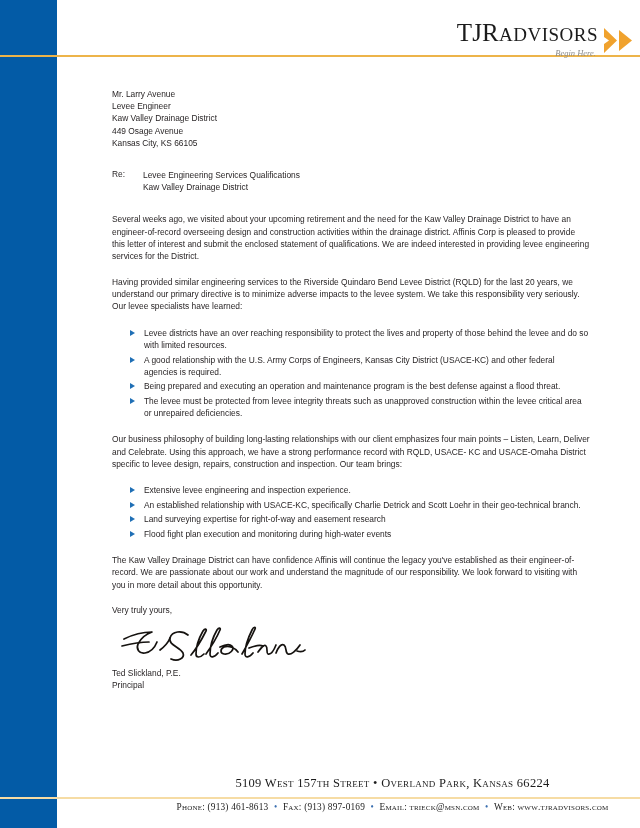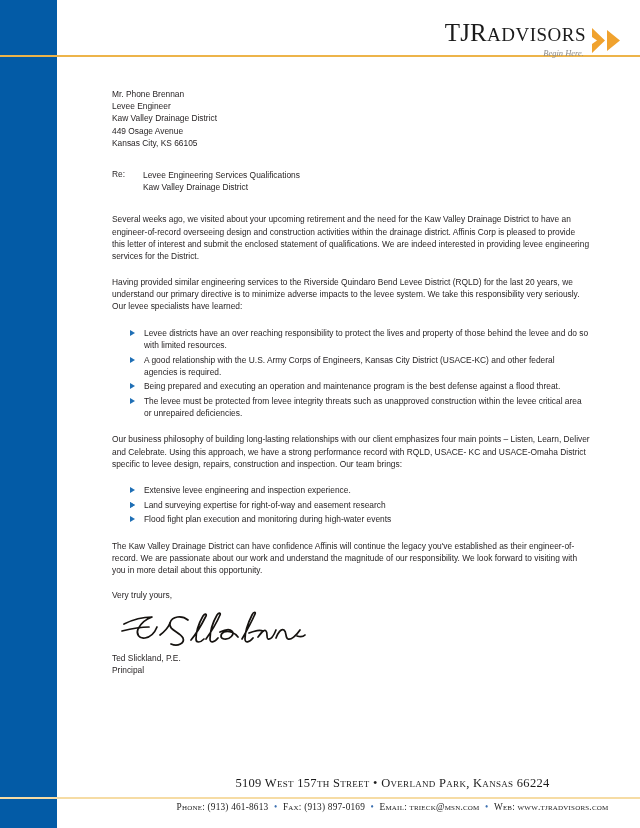--- a/index.html
+++ b/index.html
@@ -38,21 +38,21 @@
     position: absolute;
     left: 0;
     top: 797px;
     width: 640px;
     height: 2px;
     background: #F6DCA4;
   }
 
   .logo {
     position: absolute;
-    right: 18px;
+    right: 6px;
     top: 20px;
     display: flex;
     align-items: flex-start;
   }
   .logo-text {
     text-align: right;
     font-family: "Liberation Serif", serif;
     line-height: 1;
   }
   .logo-main {
@@ -201,21 +201,21 @@
       <polygon points="0,1 13,13.5 0,26 0,17 5,13.5 0,10" fill="#F0A22E"></polygon>
       <polygon points="15,3 28,13.5 15,24" fill="#F0A22E"></polygon>
     </svg>
   </div>
 </div>
 
 <div class="letter">
 
 
   <div class="address-block">
-    <div>Mr. Phone Brennan</div>
+    <div>Mr. Larry Avenue</div>
     <div>Levee Engineer</div>
     <div>Kaw Valley Drainage District</div>
     <div>449 Osage Avenue</div>
     <div>Kansas City, KS 66105</div>
   </div>
 
   <div class="re-block">
     <div class="re-label">Re:</div>
     <div class="re-lines">
       <div>Levee Engineering Services Qualifications</div>
@@ -232,21 +232,21 @@
     <li><span class="tri"></span><span>Levee districts have an over reaching responsibility to protect the lives and property of those behind the levee and do so with limited resources.</span></li>
     <li><span class="tri"></span><span>A good relationship with the U.S. Army Corps of Engineers, Kansas City District (USACE-KC) and other federal agencies is required.</span></li>
     <li><span class="tri"></span><span>Being prepared and executing an operation and maintenance program is the best defense against a flood threat.</span></li>
     <li><span class="tri"></span><span>The levee must be protected from levee integrity threats such as unapproved construction within the levee critical area or unrepaired deficiencies.</span></li>
   </ul>
 
   <p class="para">Our business philosophy of building long-lasting relationships with our client emphasizes four main points – Listen, Learn, Deliver and Celebrate. Using this approach, we have a strong performance record with RQLD, USACE- KC and USACE-Omaha District specific to levee design, repairs, construction and inspection. Our team brings:</p>
 
   <ul class="bullets">
     <li><span class="tri"></span><span>Extensive levee engineering and inspection experience.</span></li>
-    <li><span class="tri"></span></li>
+    <li><span class="tri"></span><span>An established relationship with USACE-KC, specifically Charlie Detrick and Scott Loehr in their geo-technical branch.</span></li>
     <li><span class="tri"></span><span>Land surveying expertise for right-of-way and easement research</span></li>
     <li><span class="tri"></span><span>Flood fight plan execution and monitoring during high-water events</span></li>
   </ul>
 
   <p class="para">The Kaw Valley Drainage District can have confidence Affinis will continue the legacy you've established as their engineer-of-record. We are passionate about our work and understand the magnitude of our responsibility. We look forward to visiting with you in more detail about this opportunity.</p>
 
   <div class="closing">Very truly yours,</div>
 
   <div class="signature">
     <svg width="190" height="42" viewBox="0 0 190 42">

